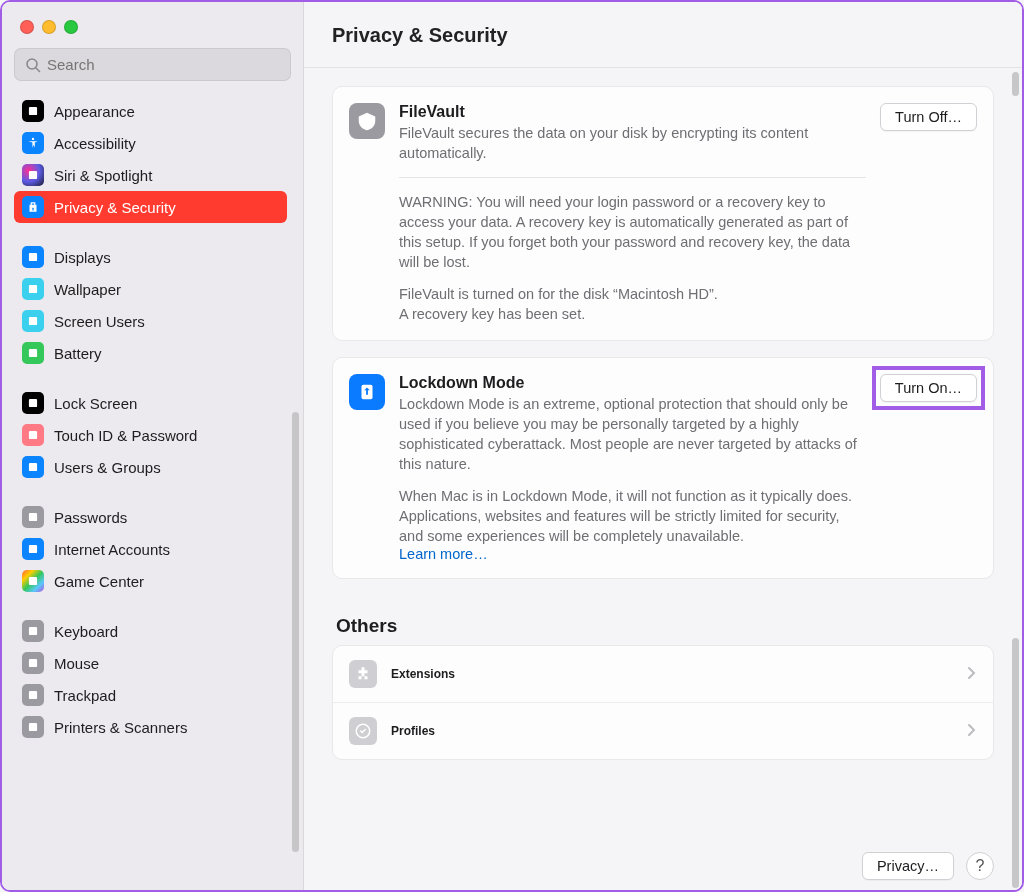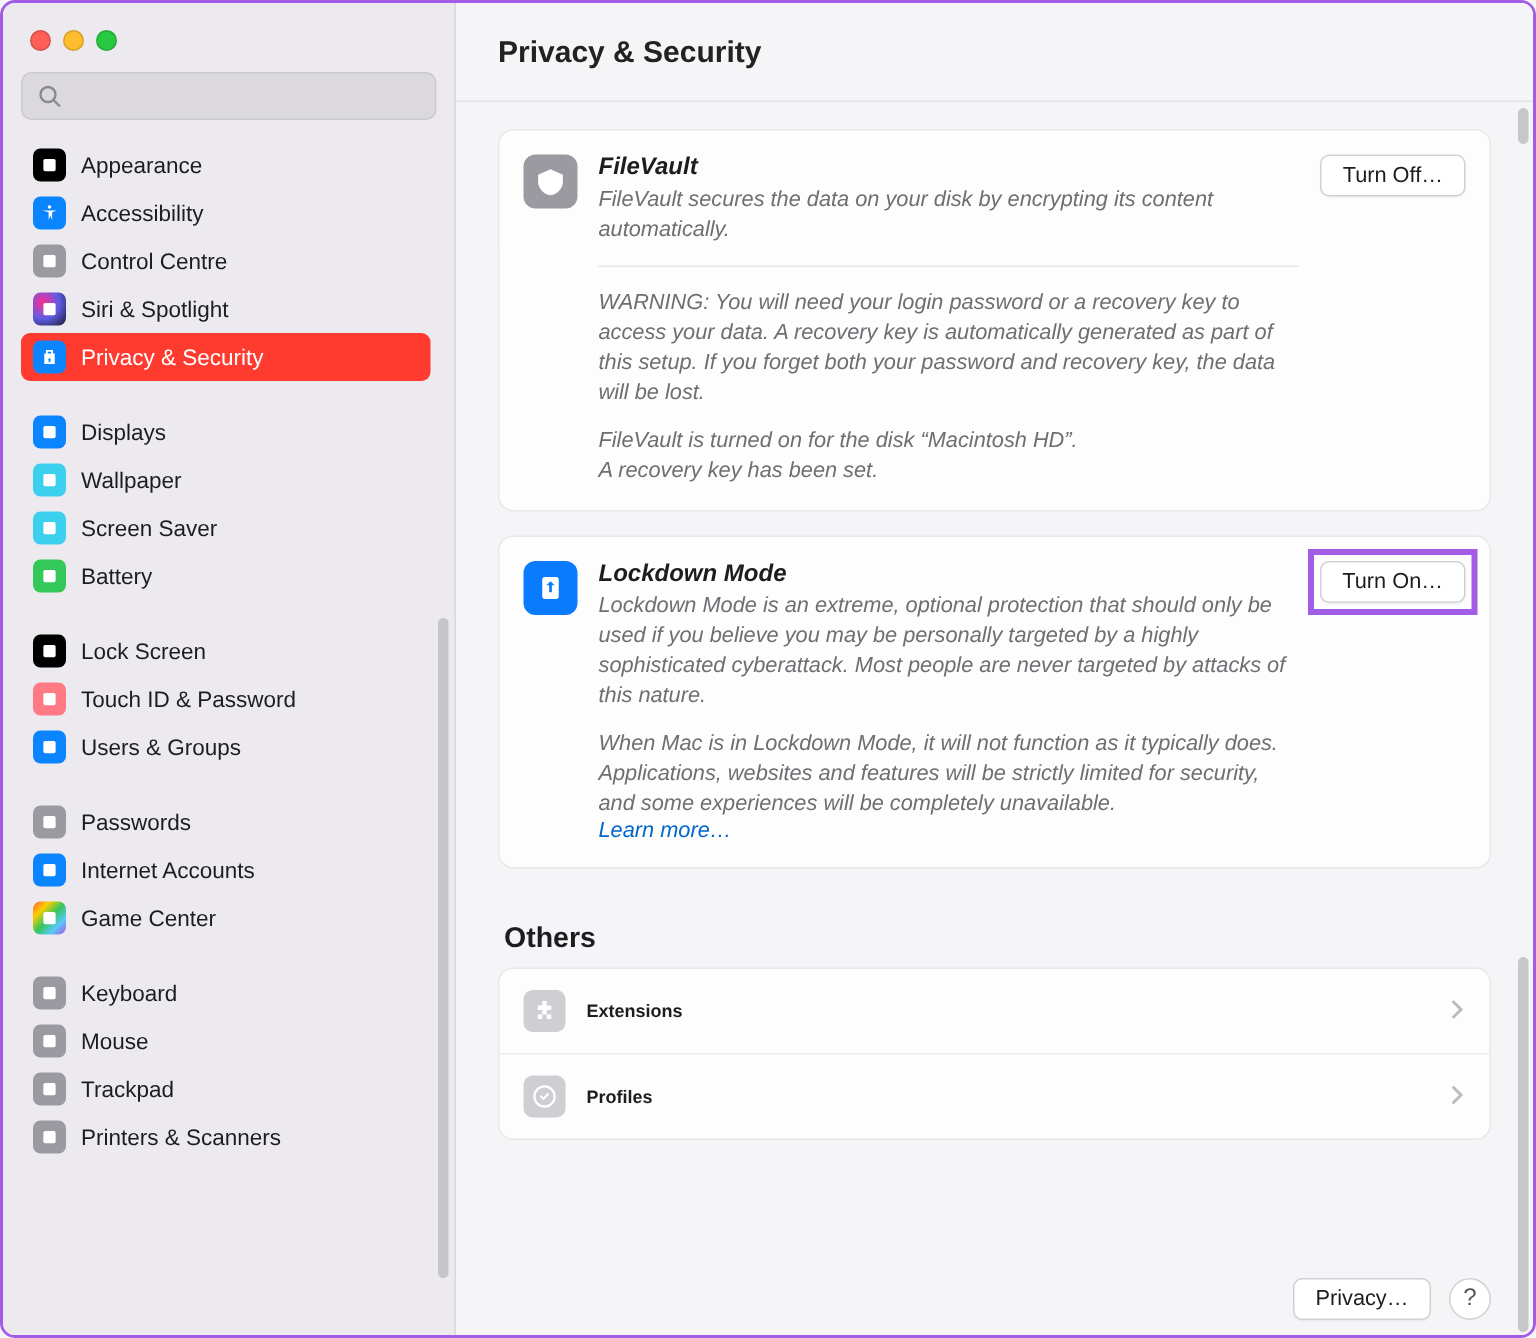--- a/index.html
+++ b/index.html
@@ -30,21 +30,21 @@
 
 .main { flex: 1; display: flex; flex-direction: column; background: #f5f4f6; position: relative; }
 .titlebar { padding: 22px 28px 20px 28px; border-bottom: 1px solid #e3e2e5; background: #f5f4f6; }
 .titlebar h1 { font-size: 20px; font-weight: 700; color: #222; }
 
 .content { flex: 1; overflow-y: auto; padding: 0 28px 20px 28px; }
 .card { background: #fdfdfd; border: 1px solid #e8e7ea; border-radius: 10px; margin-top: 16px; }
 .card.first { margin-top: 18px; border-top-left-radius: 10px; border-top-right-radius: 10px; }
 .card-row { display: flex; padding: 16px 16px; align-items: flex-start; gap: 14px; }
 .big-icon { width: 36px; height: 36px; border-radius: 8px; flex: 0 0 auto; display: flex; align-items: center; justify-content: center; }
-.card-body { flex: 1; font-style: italic; }
+.card-body { flex: 1; }
 .card-body h3 { font-size: 16px; font-weight: 600; color: #1d1d1f; margin-bottom: 2px; }
 .card-body p { font-size: 14.5px; color: #6e6e73; line-height: 1.38; }
 .card-body p + p { margin-top: 12px; }
 .card-body .divider { height: 1px; background: #e6e5e8; margin: 14px 0; }
 .link { color: #0066cc; font-size: 14.5px; cursor: pointer; }
 .btn { background: #fff; border: 1px solid #d1d0d4; border-radius: 6px; padding: 5px 14px; font-size: 14.5px; color: #1d1d1f; cursor: default; white-space: nowrap; box-shadow: 0 1px 1px rgba(0,0,0,.04); }
 .highlight-ring { border: 4px solid #a25de6; border-radius: 0; padding: 4px; margin: -8px -8px -8px 0; }
 
 .section-title { font-size: 19px; font-weight: 700; color: #1d1d1f; margin: 36px 0 8px 4px; }
 
@@ -70,20 +70,21 @@
     <div class="traffic">
       <div class="dot red"></div>
       <div class="dot yellow"></div>
       <div class="dot green"></div>
     </div>
     <div class="search">
       <svg width="16" height="16" viewBox="0 0 16 16" fill="none">
           <circle cx="7" cy="7" r="5" stroke="#8a8a8e" stroke-width="1.6"></circle>
           <line x1="11" y1="11" x2="14.5" y2="14.5" stroke="#8a8a8e" stroke-width="1.6" stroke-linecap="round"></line>
         </svg>
+      <input placeholder="Search" style="">
     </div>
 
     <div class="side-scroll" id="side-scroll">
         <div class="side-group">
           <div class="side-item">
             <div class="icon-box" style="background: rgb(0, 0, 0);">
               <svg width="14" height="14" viewBox="0 0 24 24" fill="#fff">
                 <rect x="5" y="5" width="14" height="14" rx="2"></rect>
               </svg>
             </div>
@@ -92,28 +93,20 @@
           <div class="side-item">
             <div class="icon-box" style="background: rgb(10, 132, 255);">
               <svg width="14" height="14" viewBox="0 0 24 24" fill="#fff">
                 <circle cx="12" cy="5" r="2"></circle>
                 <path d="M4 9h16l-5 2v9l-2-5-2 5V11z"></path>
               </svg>
             </div>
             <span class="label">Accessibility</span>
           </div>
           <div class="side-item">
-            <div class="icon-box" style="background: rgb(154, 154, 160);">
-              <svg width="14" height="14" viewBox="0 0 24 24" fill="#fff">
-                <rect x="5" y="5" width="14" height="14" rx="2"></rect>
-              </svg>
-            </div>
-            <span class="label">Control Centre</span>
-          </div>
-          <div class="side-item">
             <div class="icon-box" style="background: radial-gradient(circle at 30% 30%, rgb(255, 45, 146), rgb(94, 92, 230), rgb(26, 26, 46));">
               <svg width="14" height="14" viewBox="0 0 24 24" fill="#fff">
                 <rect x="5" y="5" width="14" height="14" rx="2"></rect>
               </svg>
             </div>
             <span class="label">Siri &amp; Spotlight</span>
           </div>
           <div class="side-item active">
             <div class="icon-box" style="background: rgb(10, 132, 255);">
               <svg width="14" height="14" viewBox="0 0 24 24" fill="#fff">
@@ -140,21 +133,21 @@
               </svg>
             </div>
             <span class="label">Wallpaper</span>
           </div>
           <div class="side-item">
             <div class="icon-box" style="background: rgb(58, 208, 238);">
               <svg width="14" height="14" viewBox="0 0 24 24" fill="#fff">
                 <rect x="5" y="5" width="14" height="14" rx="2"></rect>
               </svg>
             </div>
-            <span class="label">Screen Saver</span>
+            <span class="label">Screen Users</span>
           </div>
           <div class="side-item">
             <div class="icon-box" style="background: rgb(52, 199, 89);">
               <svg width="14" height="14" viewBox="0 0 24 24" fill="#fff">
                 <rect x="5" y="5" width="14" height="14" rx="2"></rect>
               </svg>
             </div>
             <span class="label">Battery</span>
           </div>
         </div>

